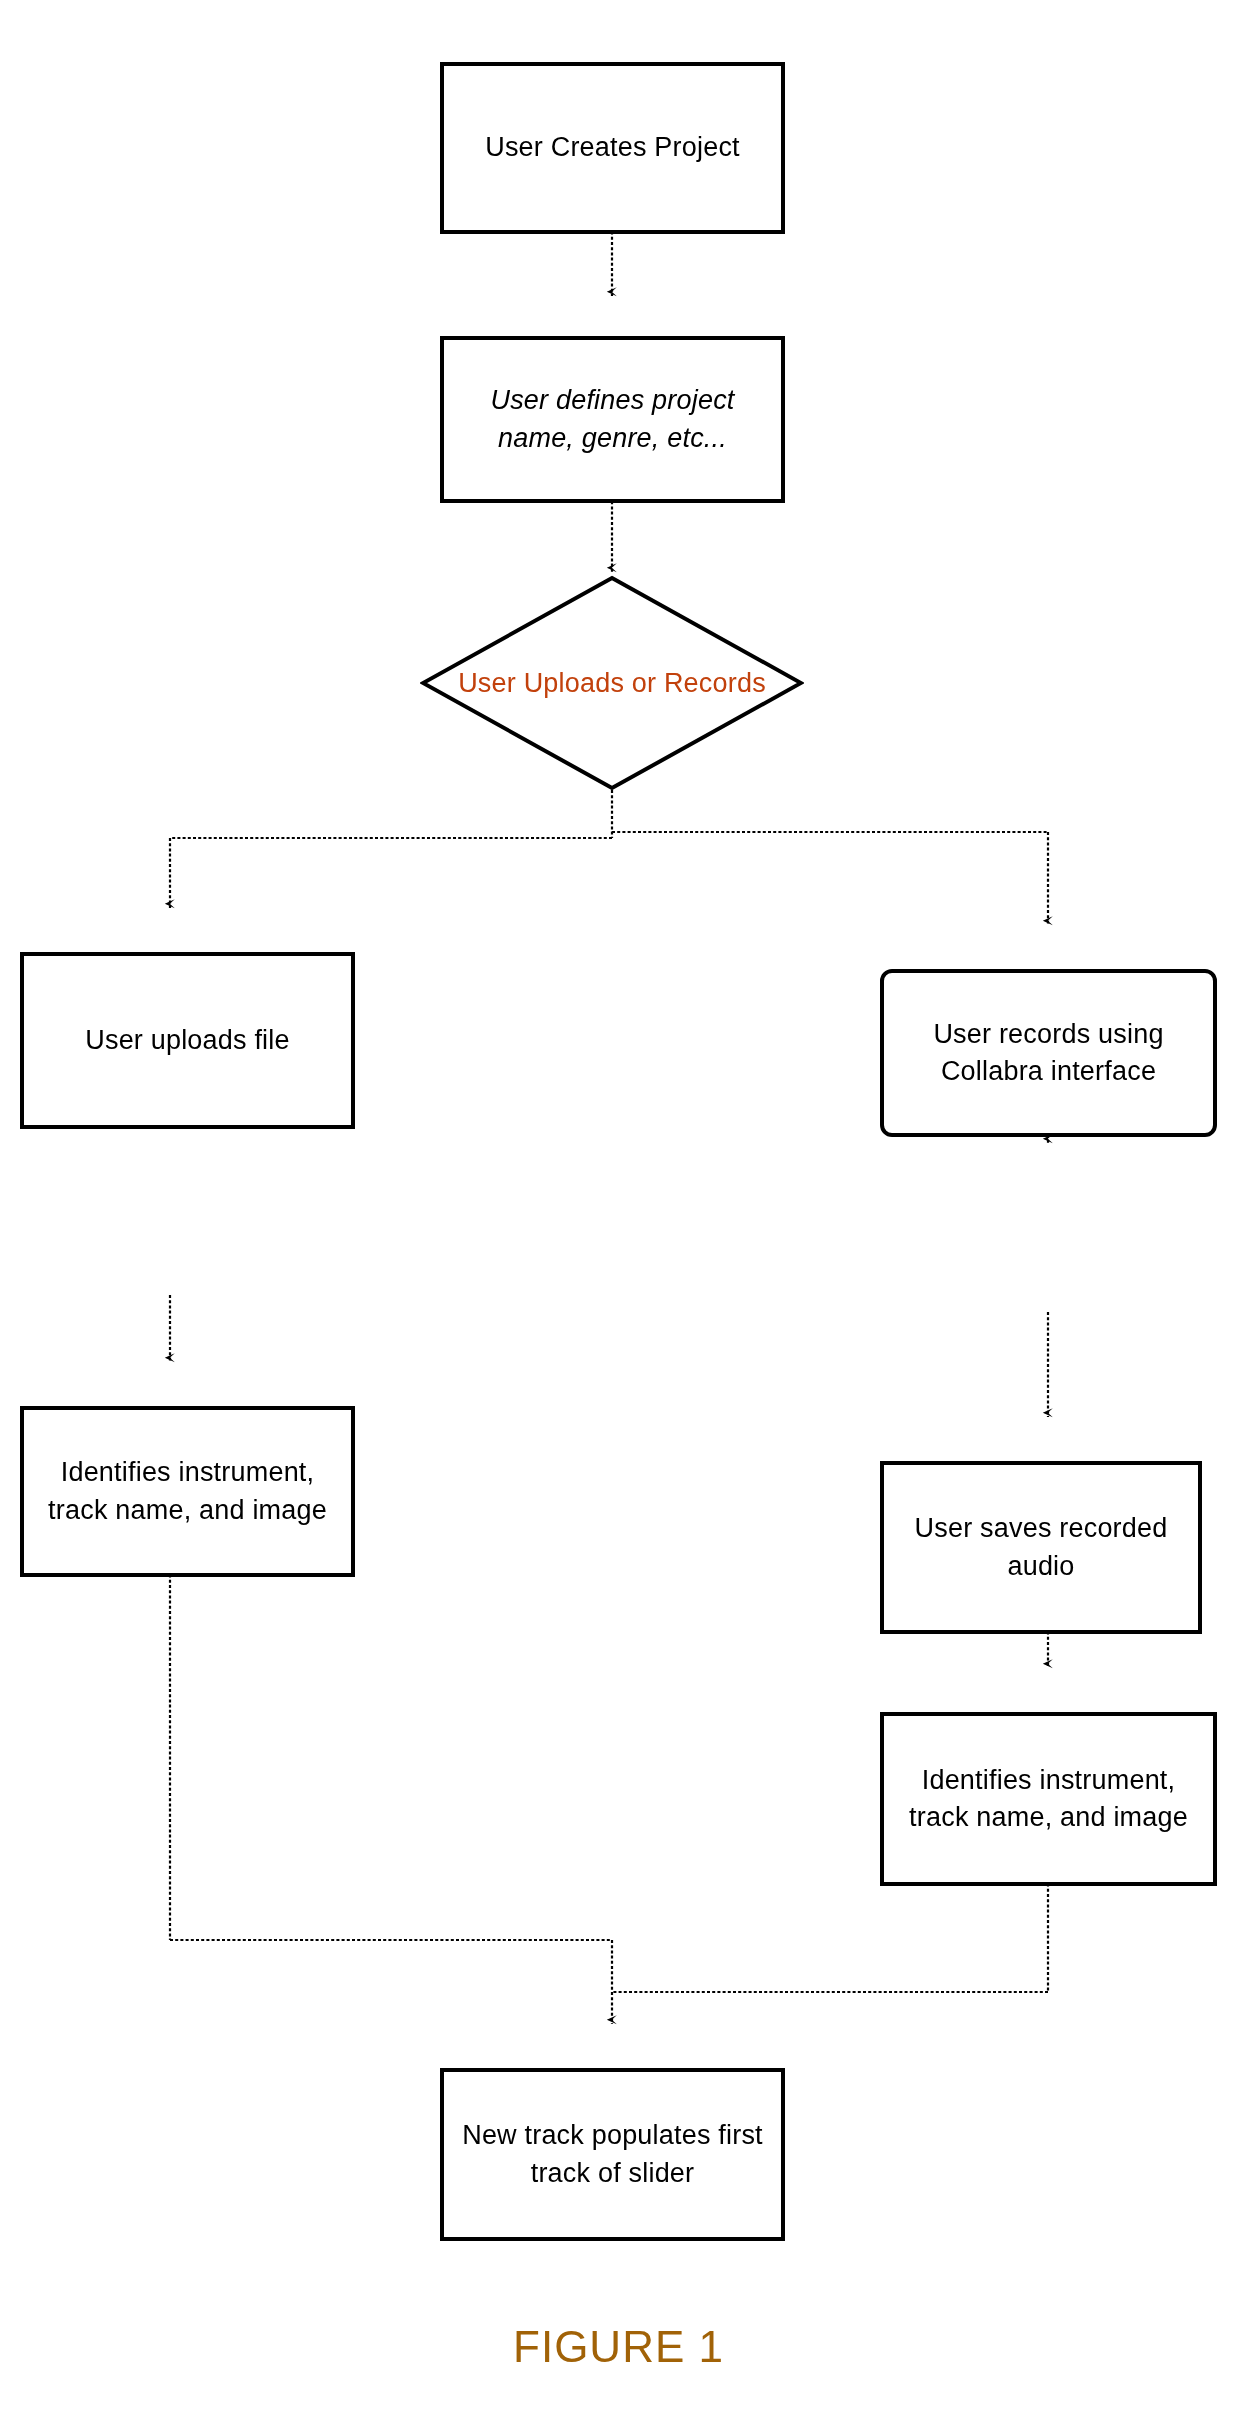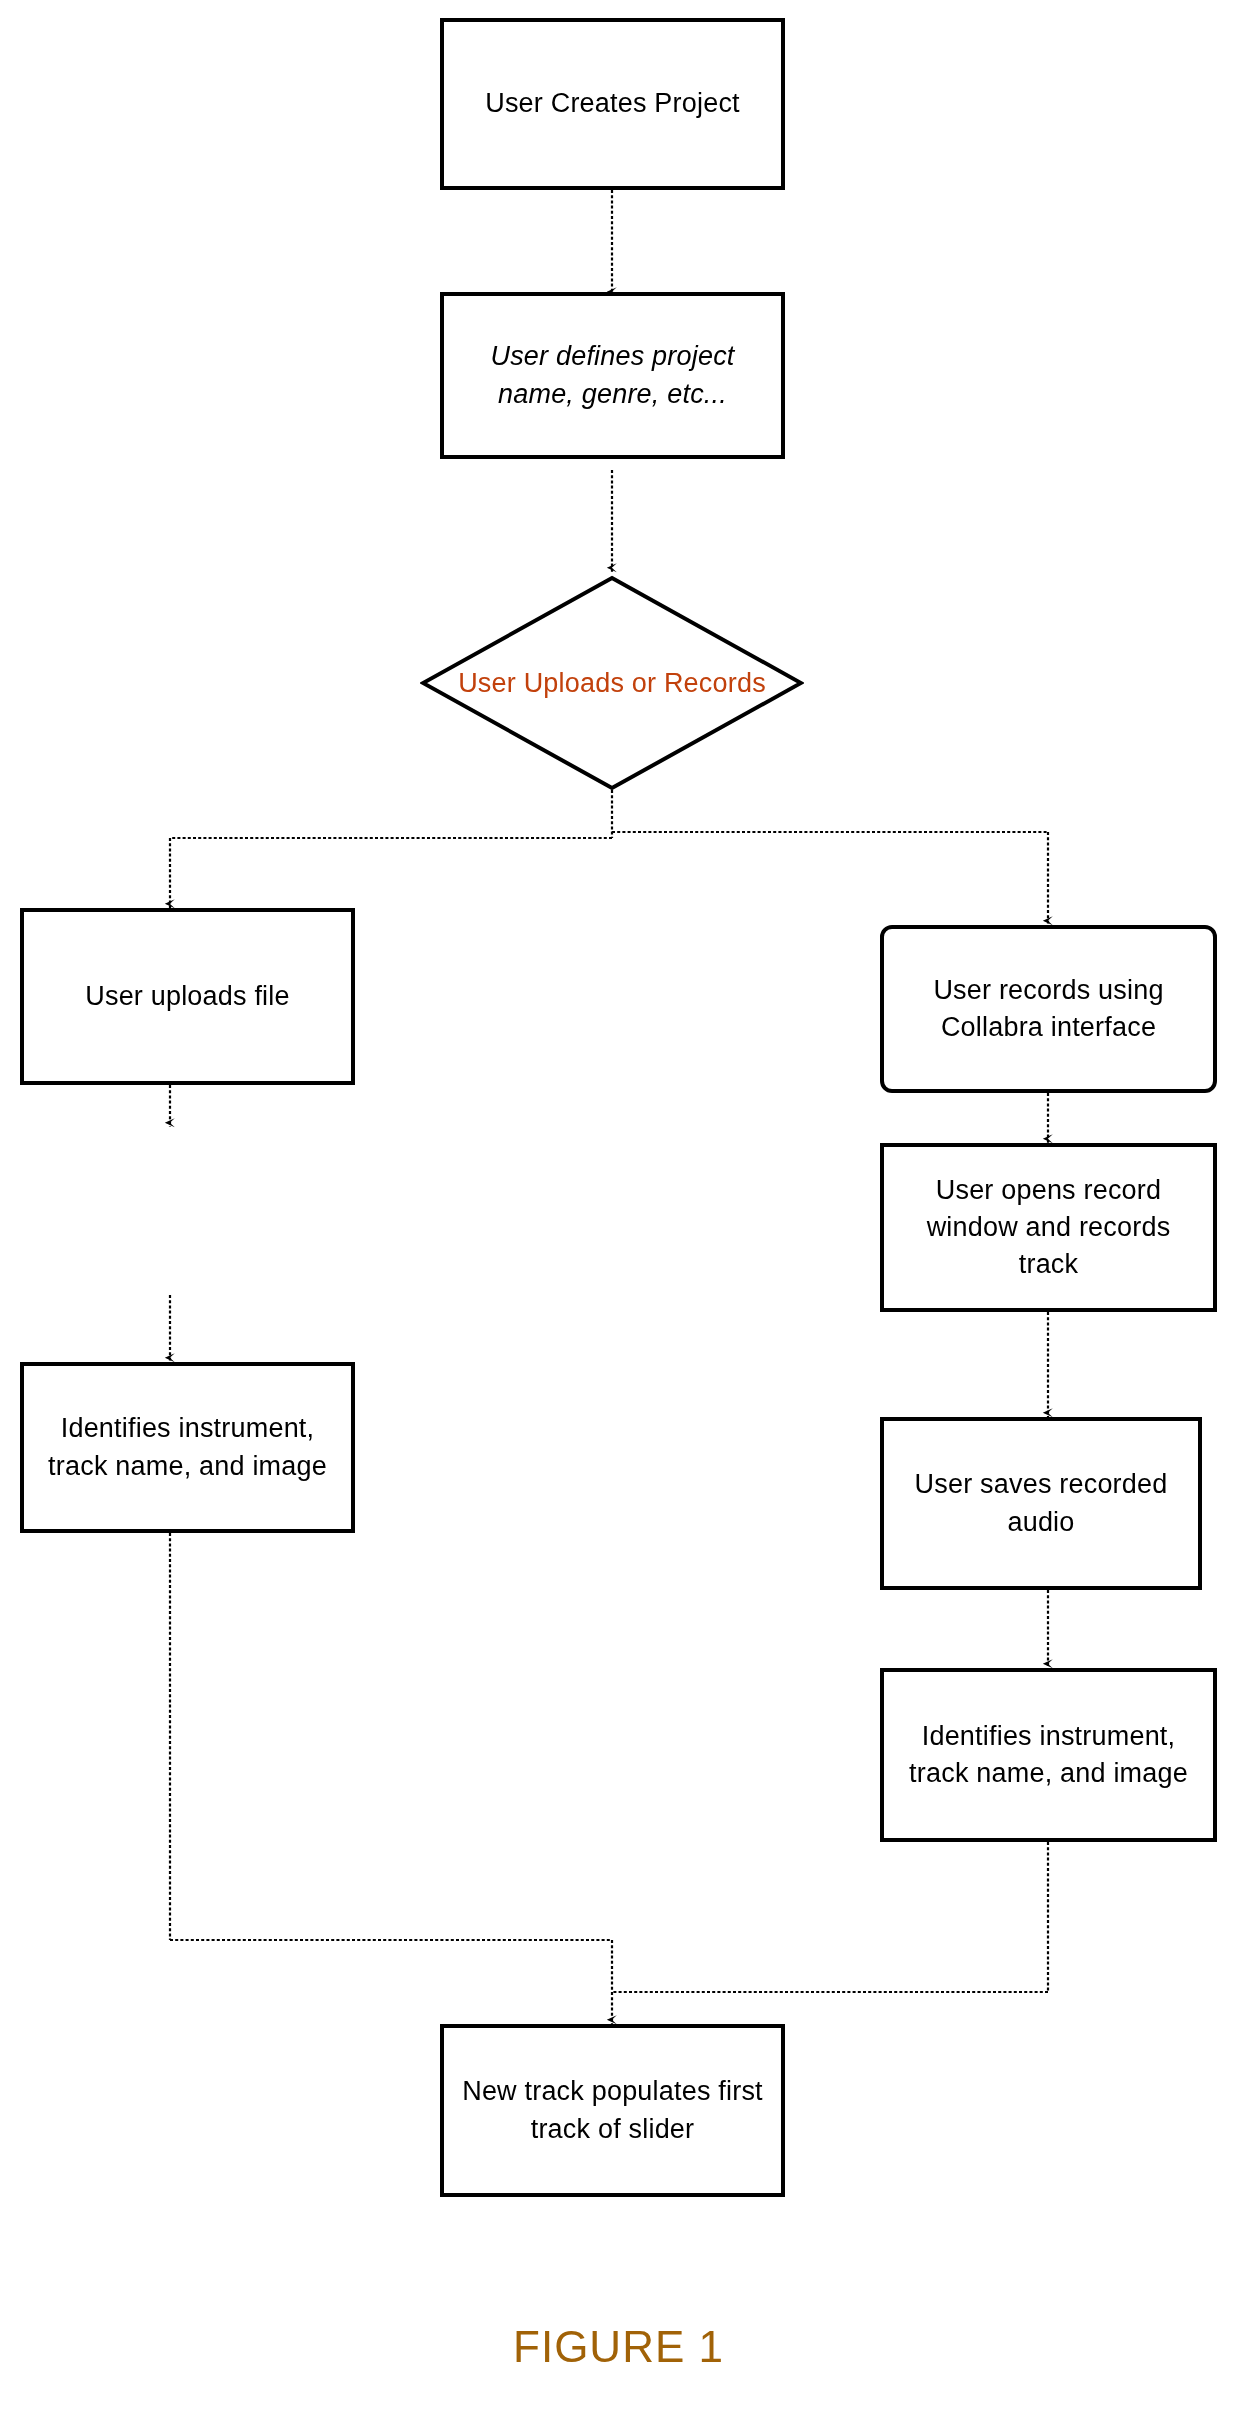--- a/index.html
+++ b/index.html
@@ -32,20 +32,21 @@
     display: flex;
     align-items: center;
     justify-content: center;
     text-align: center;
     font-family: "Liberation Sans", sans-serif;
     font-size: 27px;
     line-height: 1.38;
     color: #000000;
     letter-spacing: 0.2px;
     padding: 4px 10px;
+    margin-top: 44px;
   }
   .node-diamond-wrap {
     position: absolute;
   }
   .node-diamond-label {
     position: absolute;
     left: 0;
     top: 0;
     width: 100%;
     height: 100%;
@@ -132,23 +133,20 @@
 
 
   <div class="node-box" style="left:20px; top:1362px; width:335px; height:171px;">
     <span>Identifies instrument, track name, and image</span>
   </div>
 
   <div class="node-box" style="left:880px; top:925px; width:337px; height:168px;border-radius:12px;">
     <span>User records using Collabra interface</span>
   </div>
 
-  <div class="node-box" style="left:880px; top:1143px; width:337px; height:169px;">
-    <span>User opens record window and records track</span>
-  </div>
 
   <div class="node-box" style="left:880px; top:1417px; width:322px; height:173px;">
     <span>User saves recorded audio</span>
   </div>
 
   <div class="node-box" style="left:880px; top:1668px; width:337px; height:174px;">
     <span>Identifies instrument, track name, and image</span>
   </div>
 
   <div class="node-box" style="left:440px; top:2024px; width:345px; height:173px;">

